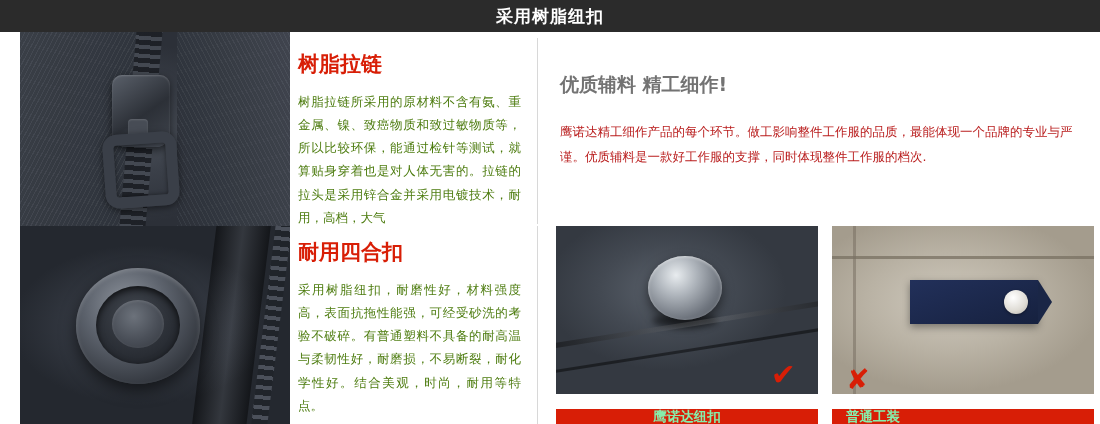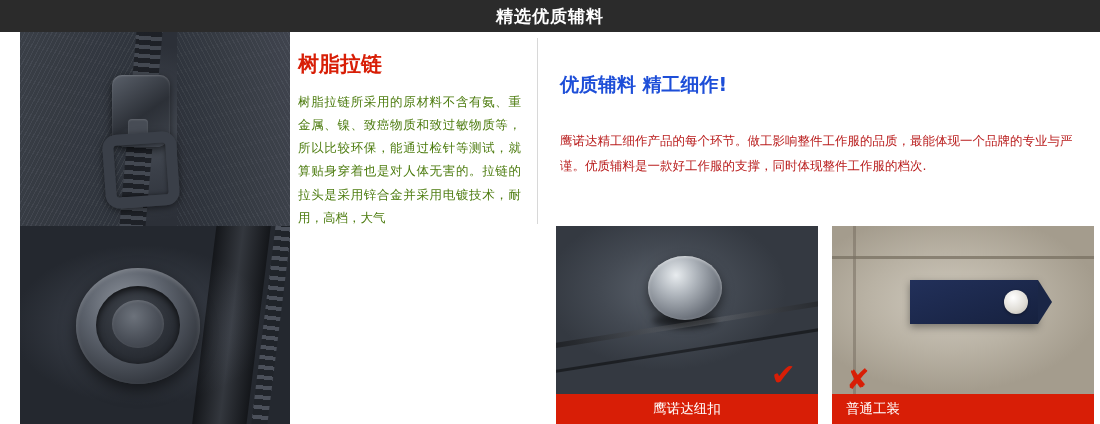--- a/index.html
+++ b/index.html
@@ -121,24 +121,24 @@
     text-align: justify;
   }
 
   
   .col-quality {
     position: absolute;
     left: 560px; top: 40px;
     width: 520px;
   }
   .quality-title {
-    color: #1d4ed8;
+    color: #737373;
     font-size: 19px;
     font-weight: bold;
-    margin-bottom: 30px;
+    margin-bottom: 21px;
     font-family: "DejaVu Sans", sans-serif;
   }
   .quality-body {
     color: #b91c1c;
     font-size: 12.5px;
     line-height: 2.0;
     font-family: "DejaVu Sans", sans-serif;
   }
 
   
@@ -288,27 +288,28 @@
     width: 24px; height: 24px;
     border-radius: 50%;
     background: radial-gradient(circle at 38% 32%, #ffffff 0%, #dedbd4 60%, #b7b3aa 100%);
     box-shadow: 0 1px 3px rgba(0,0,0,.4);
   }
 
   .card-label {
     position: absolute;
     left: 0; bottom: 0;
     width: 262px;
-    height: 30px;
+    height: 15px;
     background: #d81e06;
-    color: #ffffff;
+    color: #86efac;
     font-size: 13.5px;
     font-family: "DejaVu Sans", sans-serif;
     display: flex;
     align-items: center;
+    font-weight: bold;
   }
   .card-good .card-label { justify-content: center; }
   .card-bad .card-label { justify-content: flex-start; padding-left: 14px; margin-top: 36px; }
 
   .mark-check {
     position: absolute;
     right: 22px; bottom: 34px;
     color: #d81e06;
     font-size: 30px;
     font-weight: bold;
@@ -324,21 +325,21 @@
     font-family: "DejaVu Sans", sans-serif;
     line-height: 1;
   }
 </style>
 </head>
 <body>
 
 <div class="page">
 
   <div class="banner">
-    <div class="banner-title">精选优质辅料</div>
+    <div class="banner-title">采用树脂纽扣</div>
   </div>
 
   <div class="row-top">
 
     <div class="photo-zipper">
       <div class="fabric-l"></div>
       <div class="fabric-r"></div>
       <div class="teeth"></div>
       <div class="slider"></div>
       <div class="pull-neck"></div>
@@ -359,20 +360,24 @@
   <div class="row-bottom">
 
     <div class="photo-snap">
       <div class="seam"></div>
       <div class="seam2"></div>
       <div class="snap-outer"></div>
       <div class="snap-mid"></div>
       <div class="snap-inner"></div>
     </div>
 
+    <div class="col-snap-text">
+      <div class="heading-red">耐用四合扣</div>
+      <div class="body-cn">采用树脂纽扣，耐磨性好，材料强度高，表面抗拖性能强，可经受砂洗的考验不破碎。有普通塑料不具备的耐高温与柔韧性好，耐磨损，不易断裂，耐化学性好。结合美观，时尚，耐用等特点。</div>
+    </div>
 
     <div class="card card-good">
       <div class="card-photo">
         <div class="btn-shadow"></div>
         <div class="btn-metal"></div>
         <div class="flapline"></div>
         <div class="flapline2"></div>
       </div>
       <div class="mark-check">✔</div>
       <div class="card-label">鹰诺达纽扣</div>

